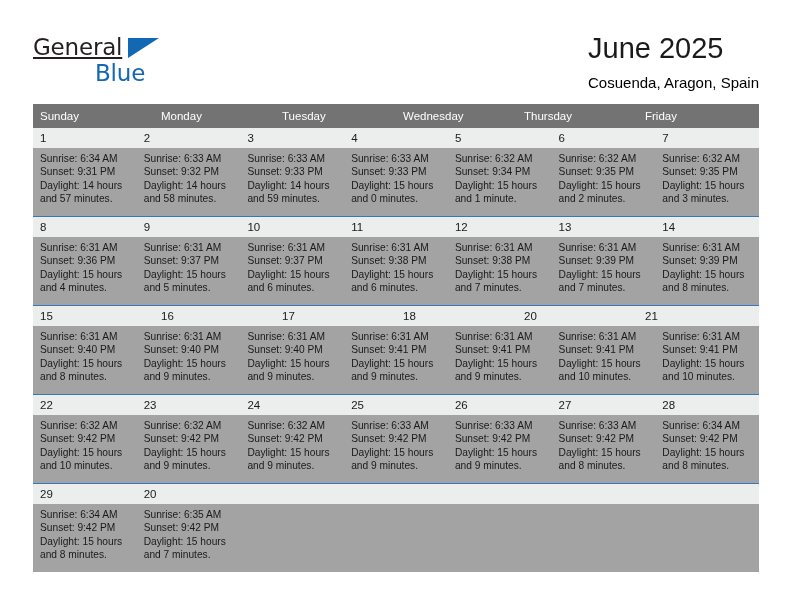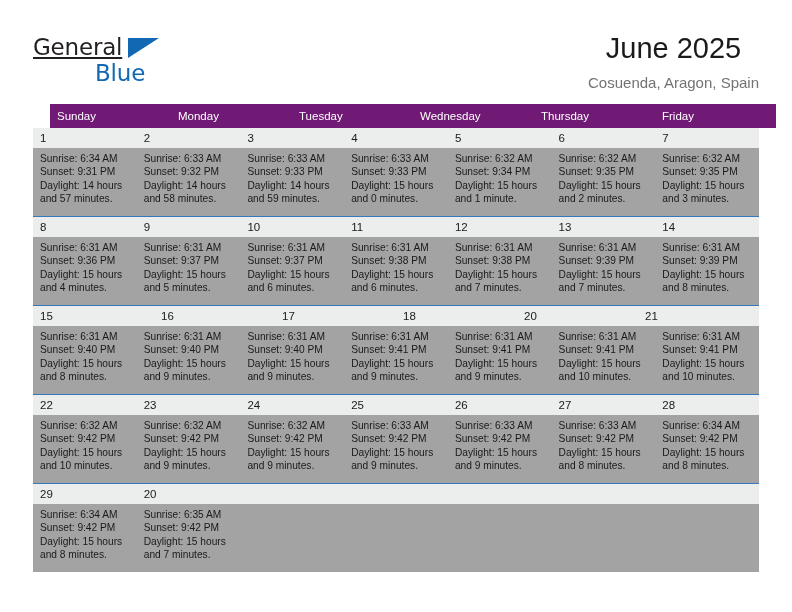--- a/index.html
+++ b/index.html
@@ -59,49 +59,48 @@
     font-size: 23px;
     color: #1268b3;
     letter-spacing: -0.2px;
     line-height: 26px;
     font-family: "DejaVu Sans", sans-serif;
   }
   .titles {
     position: absolute;
     right: 0;
     top: 0;
-    text-align: center;
+    text-align: left;
   }
   .cal-title {
     font-size: 29px;
     color: #1a1a1a;
     line-height: 36px;
     font-weight: 400;
     white-space: nowrap;
   }
   .cal-sub {
     font-size: 15px;
-    color: #737373;
+    color: #000000;
     line-height: 22px;
     margin-top: 6px;
     white-space: nowrap;
   }
 
   
   .cal {
     position: absolute;
     left: 33px;
     top: 104px;
     width: 726px;
   }
   .dow-row {
     display: flex;
     width: 100%;
-    background: #701a75;
-    margin-left: 17px;
+    background: #737373;
   }
   .dow {
     flex: 1 1 0;
     padding: 4px 0 4px 7px;
     color: #ffffff;
     font-size: 11.5px;
     line-height: 16px;
     height: 24px;
   }
   .week {

